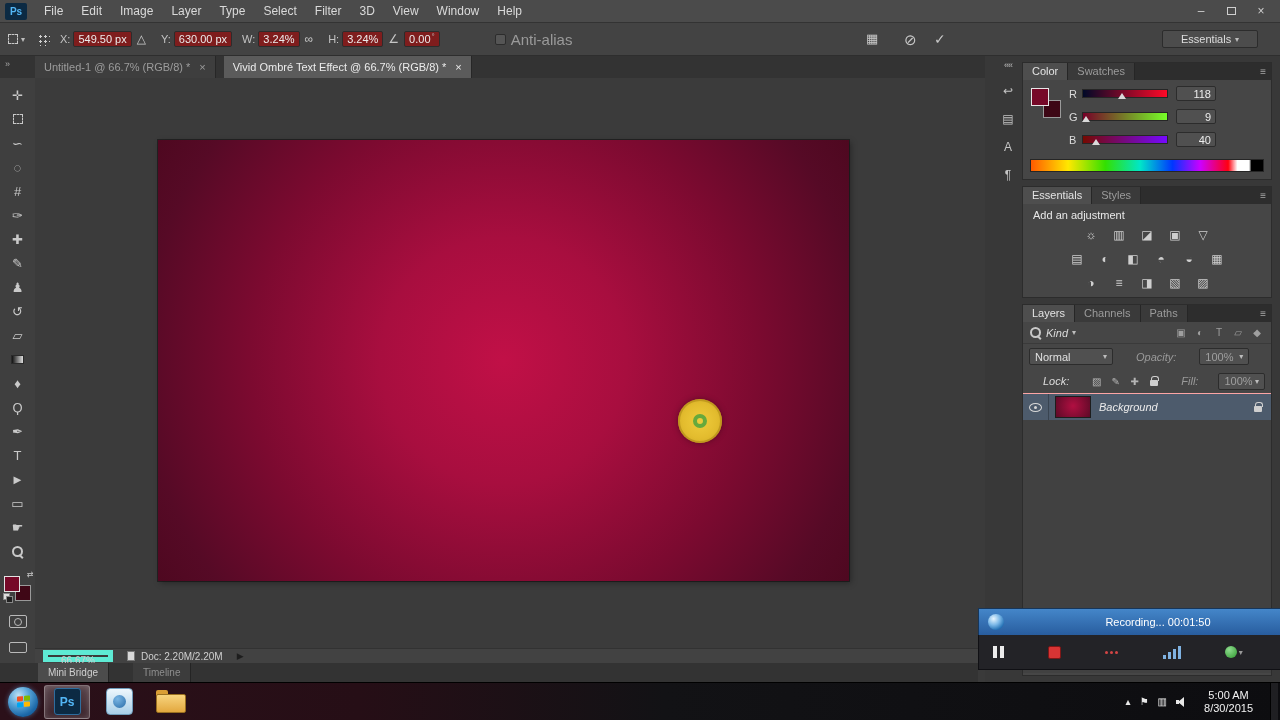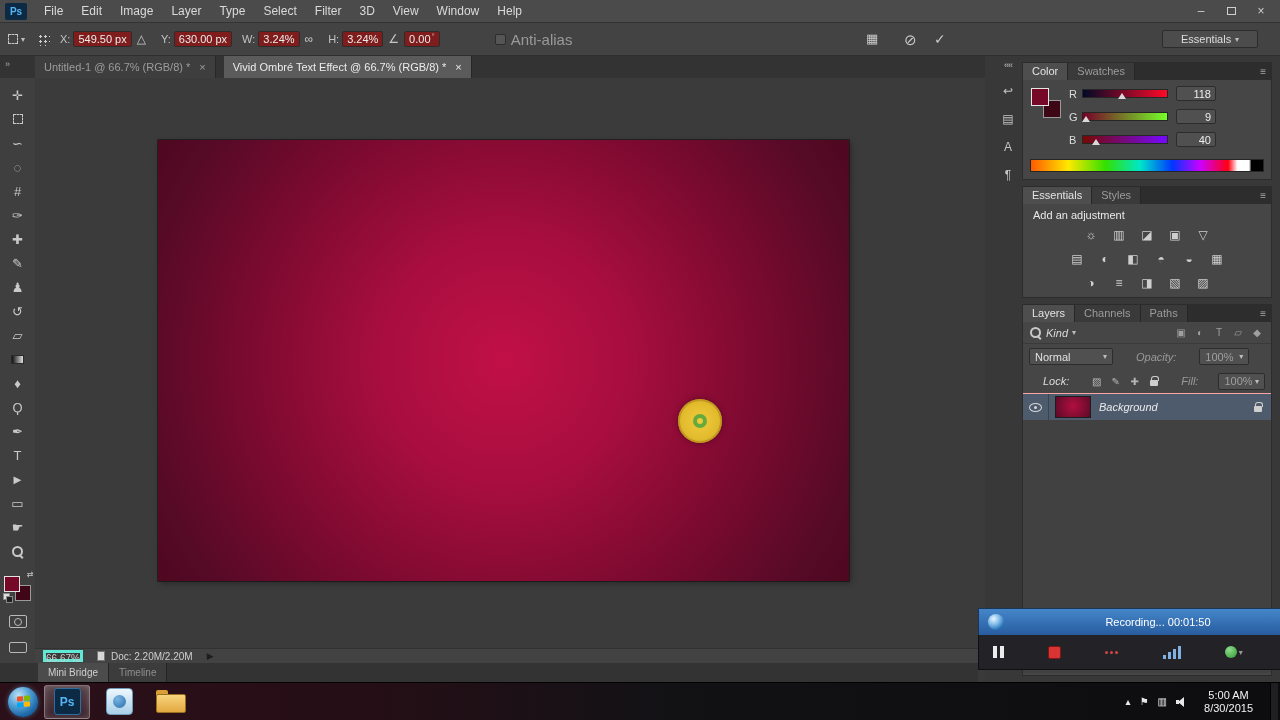--- a/index.html
+++ b/index.html
@@ -89,27 +89,27 @@
             box-shadow:0 0 0 1px rgba(0,0,0,.4), 2px 2px 6px rgba(0,0,0,.35); }
   #click-circle { position:absolute; left:520px; top:259px; width:44px; height:44px; border-radius:50%;
                   background:radial-gradient(circle, #efcc3d 0%, #e3bc2e 55%, #c7a321 100%);
                   box-shadow:inset 0 0 0 2px rgba(170,130,20,.55), 0 0 6px rgba(0,0,0,.35);
                   display:flex; align-items:center; justify-content:center; }
   #click-ring { width:14px; height:14px; border:4px solid #66a93c; border-radius:50%; }
 
   
   #status-bar { position:absolute; left:35px; top:648px; width:943px; height:15px; background:#424242;
                 border-top:1px solid #323232; display:flex; align-items:center; font-size:10px; color:#cfcfcf; }
-  .zoom-box { margin-left:8px; padding:0 0; height:12px; line-height:12px; background:#3a3a3a;
-              border:3px solid #5eead4; }
+  .zoom-box { margin-left:8px; padding:0 13px; height:12px; line-height:12px; background:#3a3a3a;
+              border:5px solid #5eead4; }
   .page-icon { width:8px; height:10px; background:#d8d8d8; margin-left:14px; border:1px solid #777; }
   #doc-size { margin-left:6px; }
   #status-flyout { margin-left:14px; color:#1d1d1d; font-size:9px; }
   #bottom-bar { position:absolute; left:0; top:663px; width:978px; height:19px; background:#333;
-                display:flex; align-items:flex-end; }
+                display:flex; align-items:flex-end;gap:24px; }
   .bb-tab { height:19px; line-height:19px; padding:0 10px; font-size:10px; background:#3c3c3c;
             color:#8f8f8f; border-right:1px solid #242424; }
   .bb-tab.active { background:#4c4c4c; color:#d0d0d0; }
   .bb-tab:first-child { margin-left:38px; }
 
   
   #right-col { position:absolute; left:985px; top:56px; width:295px; height:626px; background:#383838; }
   #right-strip { position:absolute; left:10px; top:4px; width:26px; display:flex; flex-direction:column;
                  align-items:center; gap:14px; }
   #strip-collapse { color:#bdbdbd; font-size:9px; letter-spacing:-1px; }

